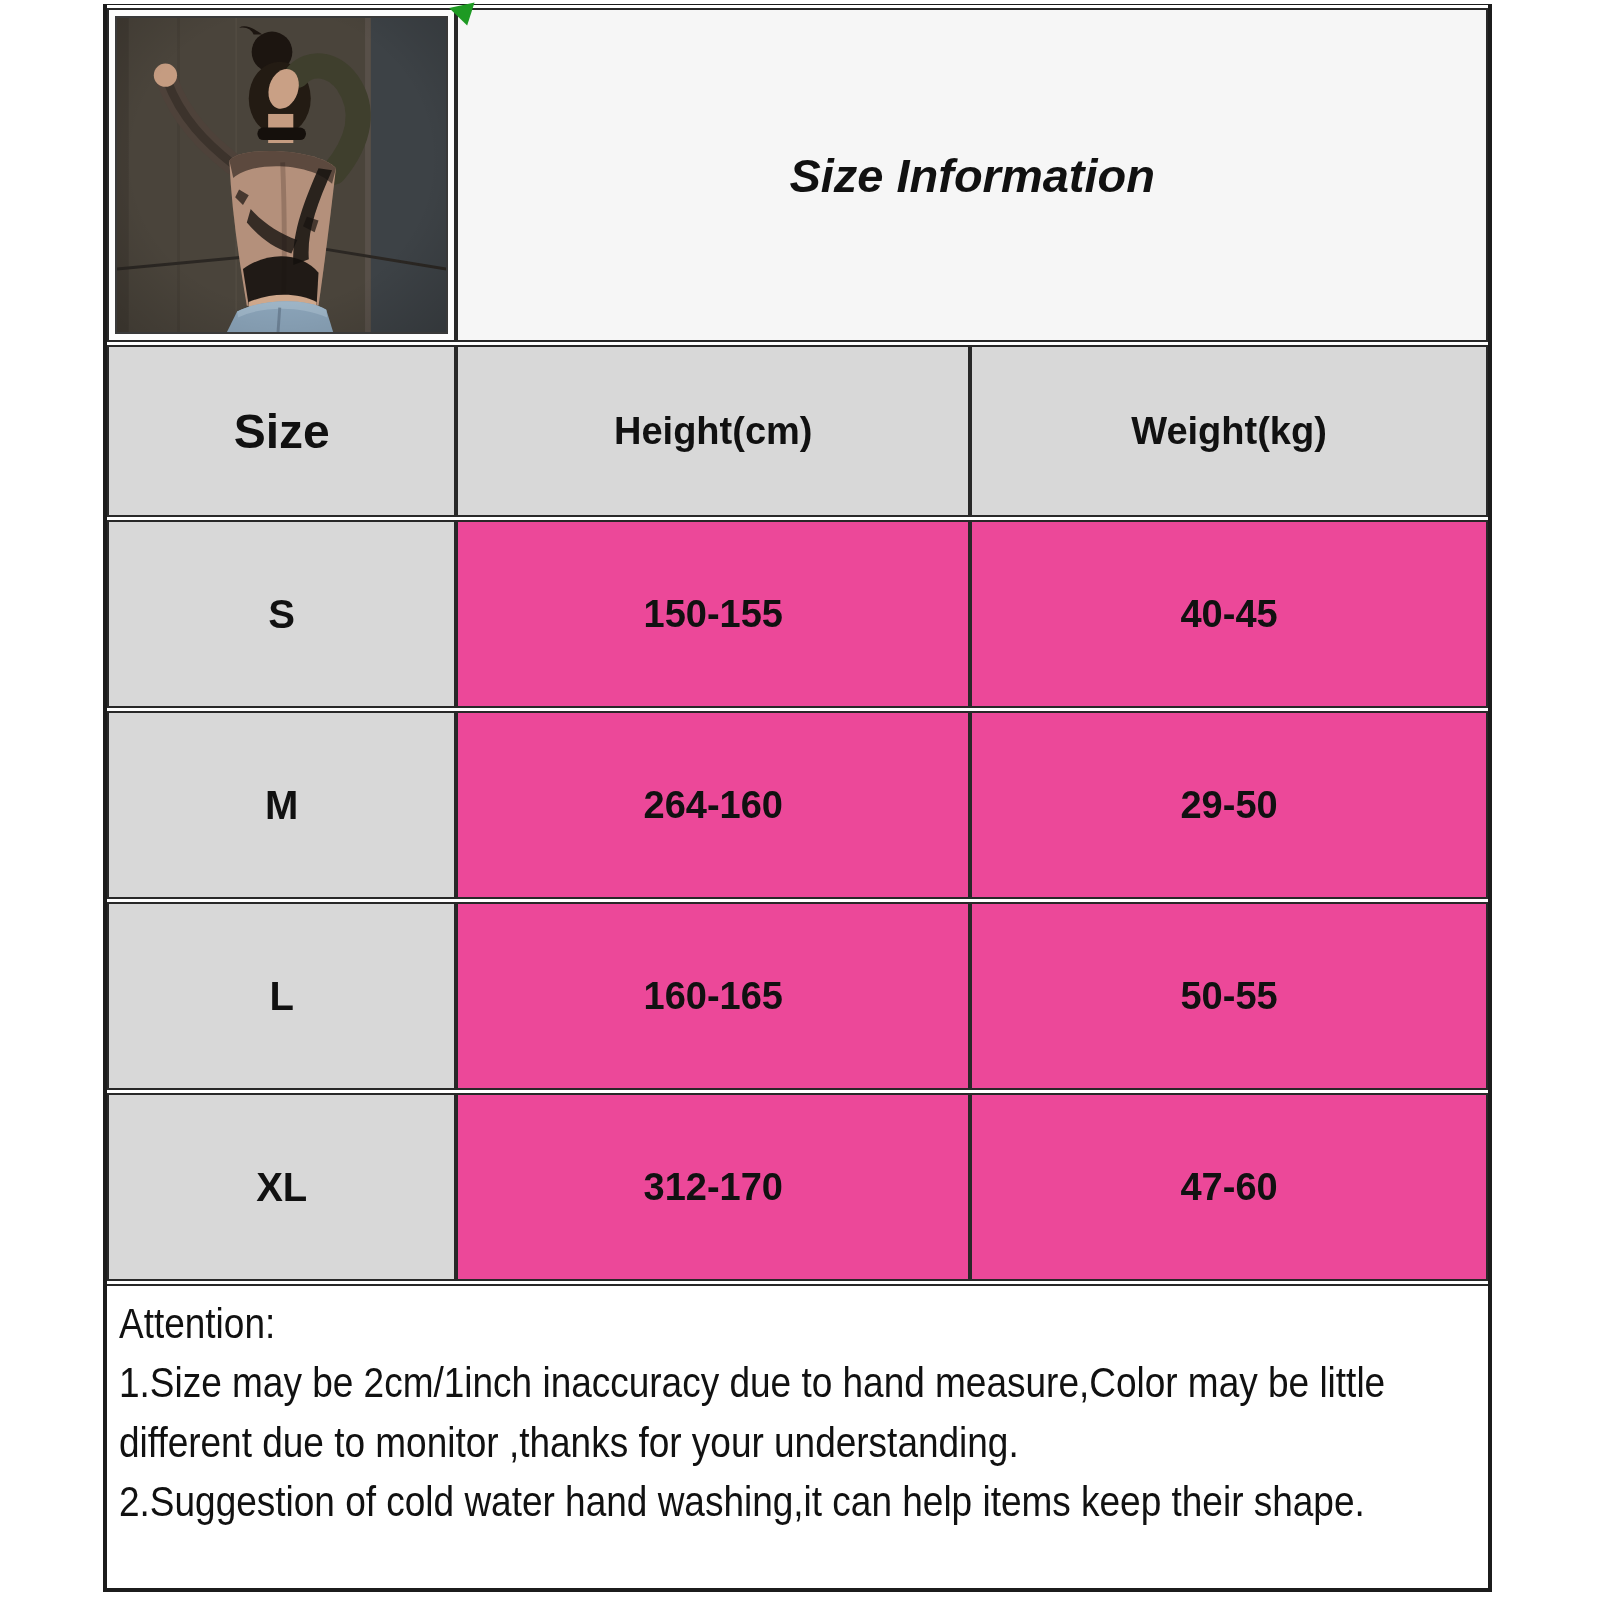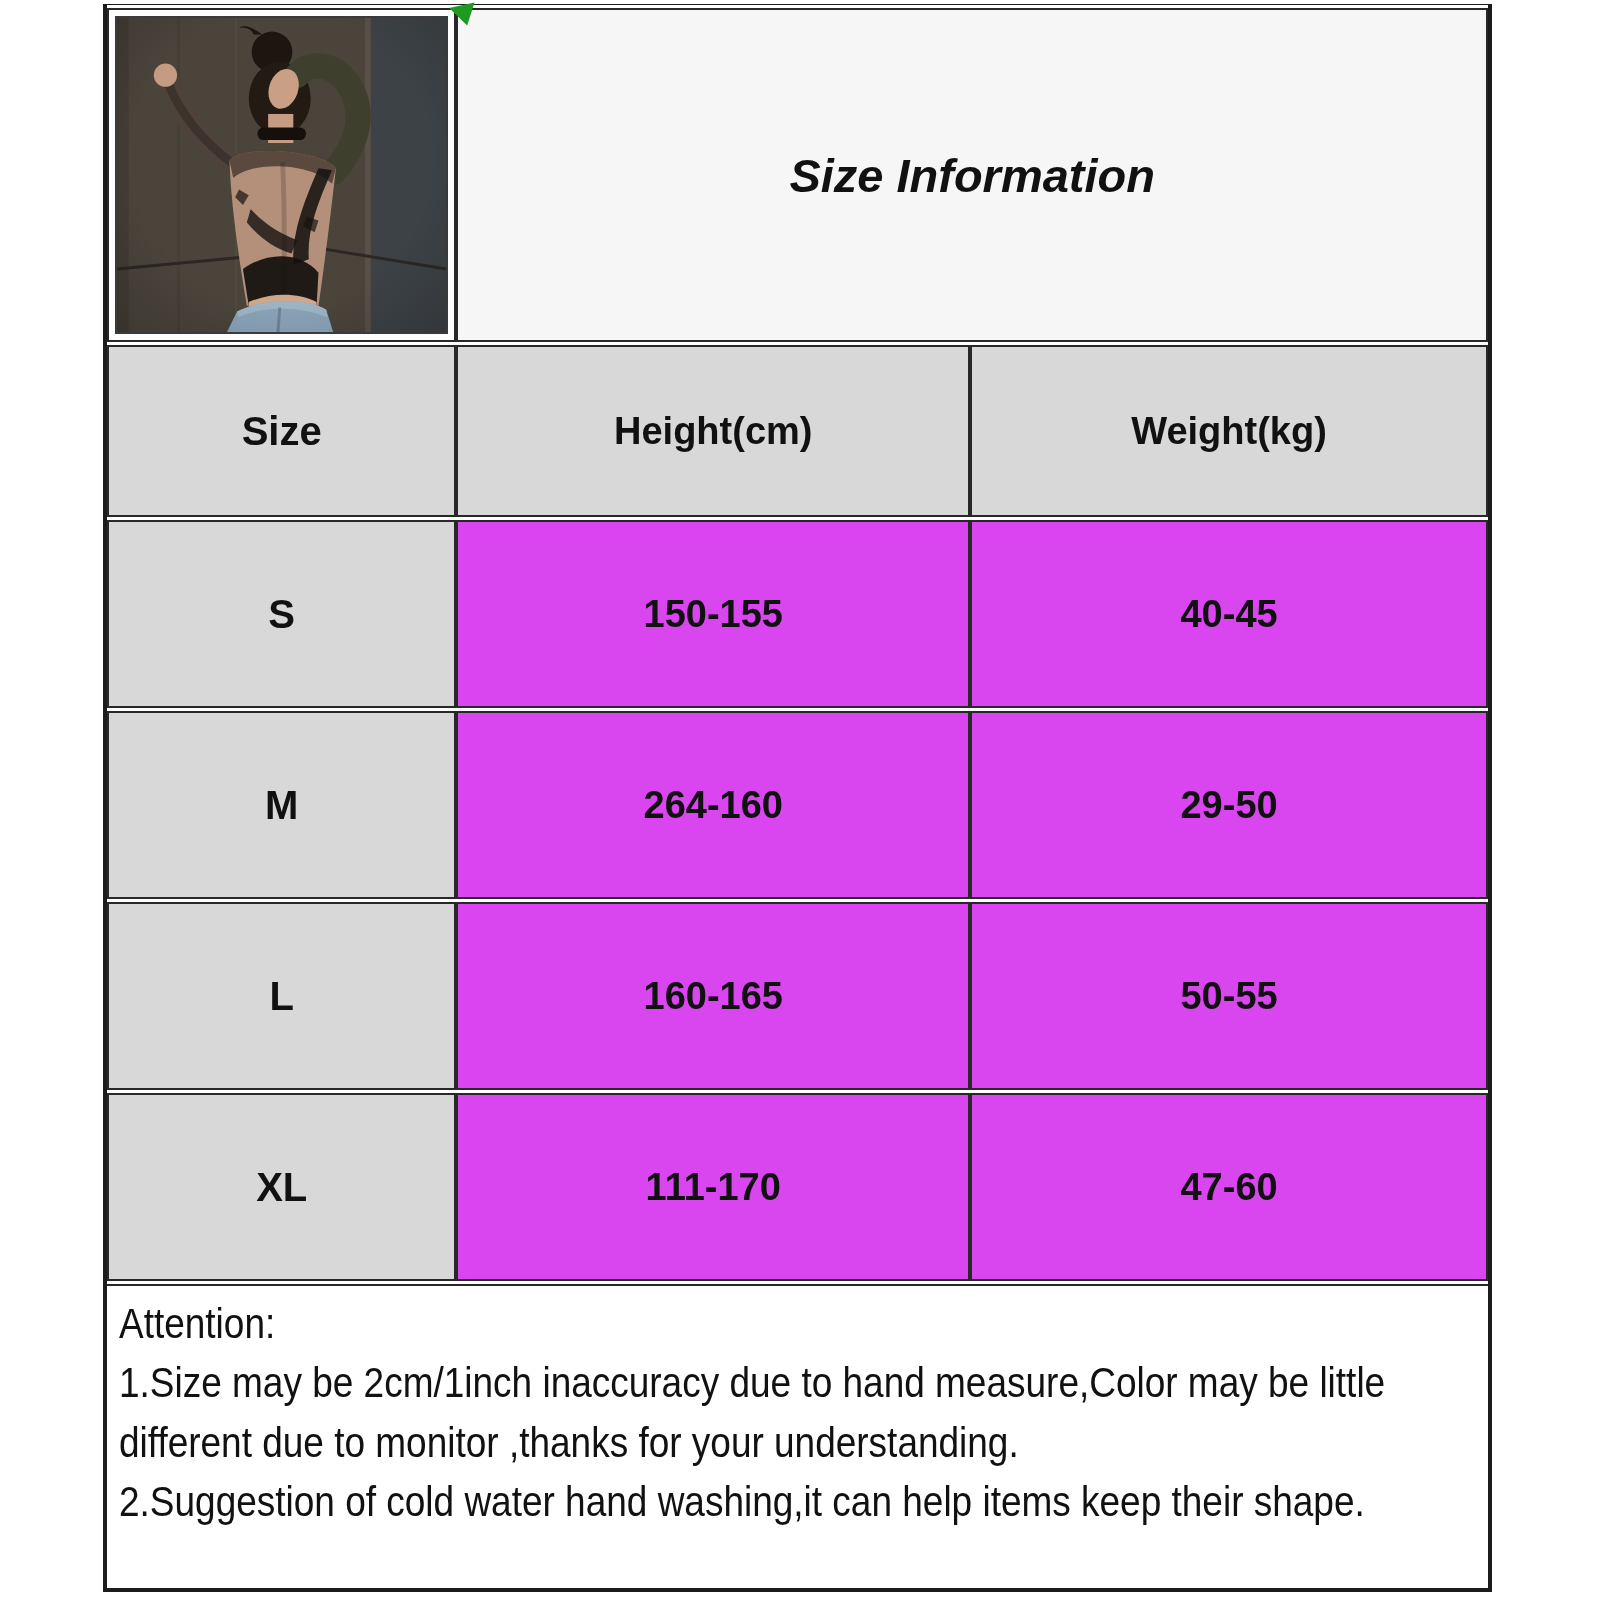--- a/index.html
+++ b/index.html
@@ -64,24 +64,24 @@
     font-size: 47px;
     letter-spacing: 0px;
   }
 
   
   tr.header-row td {
     height: 172px;
     background: #d8d8d8;
     font-size: 38px;
   }
-  tr.header-row td.col-size { font-size: 40px; }
+  tr.header-row td.col-size { font-size: 48px; }
 
   
-  tr.data-row td { height: 188px; font-size: 38px; background: #d946ef; }
+  tr.data-row td { height: 188px; font-size: 38px; background: #ec4899; }
   tr.data-row td.col-size { background: #d8d8d8; font-size: 40px; }
 
   
   .attention {
     border-top: 2px solid #282828;
     padding: 8px 12px 0 12px;
     overflow: hidden;
   }
   .attention .line {
     font-size: 43px;
@@ -174,21 +174,21 @@
       <td class="col-height">264-160</td>
       <td class="col-weight">29-50</td>
     </tr>
     <tr class="data-row">
       <td class="col-size">L</td>
       <td class="col-height">160-165</td>
       <td class="col-weight">50-55</td>
     </tr>
     <tr class="data-row">
       <td class="col-size">XL</td>
-      <td class="col-height">111-170</td>
+      <td class="col-height">312-170</td>
       <td class="col-weight">47-60</td>
     </tr>
   </tbody>
     </table>
 
   <div class="attention">
     <div class="line">Attention:</div>
     <div class="line">1.Size may be 2cm/1inch inaccuracy due to hand measure,Color may be little</div>
     <div class="line">different due to monitor ,thanks for your understanding.</div>
     <div class="line">2.Suggestion of cold water hand washing,it can help items keep their shape.</div>

